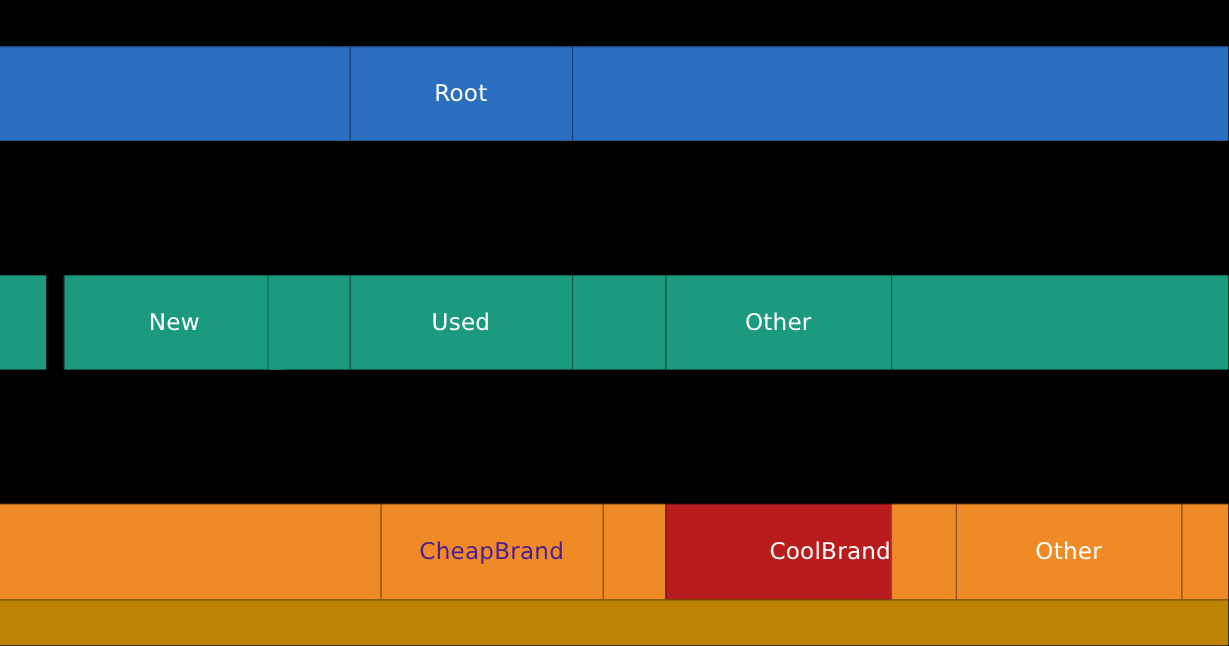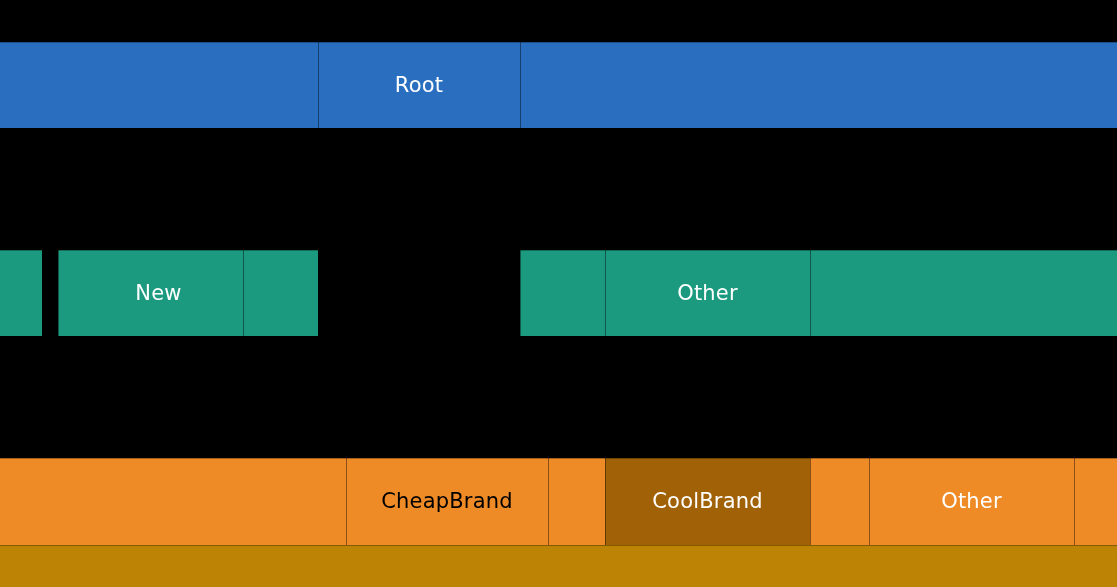--- a/index.html
+++ b/index.html
@@ -77,41 +77,44 @@
     <div class="level" style="top: 250px; height: 86px;">
       <div class="node capline" style="left: 0px; width: 42px; background: rgb(28, 154, 128); color: rgb(255, 255, 255); font-size: 21px;">
         <span class="label"></span>
       </div>
       <div class="node sep capline" style="left: 58px; width: 201px; background: rgb(28, 154, 128); color: rgb(255, 255, 255); font-size: 21px;">
         <span class="label">New</span>
       </div>
       <div class="node sep capline" style="left: 243px; width: 75px; background: rgb(28, 154, 128); color: rgb(255, 255, 255); font-size: 21px;">
         <span class="label"></span>
       </div>
+      <div class="node sep capline" style="left: 318px; width: 202px; background: rgb(28, 154, 128); color: rgb(255, 255, 255); font-size: 21px;">
+        <span class="label">Used</span>
+      </div>
       <div class="node sep capline" style="left: 520px; width: 85px; background: rgb(28, 154, 128); color: rgb(255, 255, 255); font-size: 21px;">
         <span class="label"></span>
       </div>
       <div class="node sep capline" style="left: 605px; width: 205px; background: rgb(28, 154, 128); color: rgb(255, 255, 255); font-size: 21px;">
         <span class="label">Other</span>
       </div>
       <div class="node sep capline" style="left: 810px; width: 307px; background: rgb(28, 154, 128); color: rgb(255, 255, 255); font-size: 21px;">
         <span class="label"></span>
       </div>
     </div>
     <div class="level" style="top: 458px; height: 87px;">
       <div class="node capline" style="left: 0px; width: 346px; background: rgb(238, 139, 39); color: rgb(255, 255, 255); font-size: 21px;">
         <span class="label"></span>
       </div>
-      <div class="node sep capline" style="left: 346px; width: 202px; background: rgb(238, 139, 39); color: #000000; font-size: 21px;">
+      <div class="node sep capline" style="left: 346px; width: 202px; background: rgb(238, 139, 39); color: #4c1d95; font-size: 21px;">
         <span class="label">CheapBrand</span>
       </div>
       <div class="node sep capline" style="left: 548px; width: 57px; background: rgb(238, 139, 39); color: rgb(255, 255, 255); font-size: 21px;">
         <span class="label"></span>
       </div>
-      <div class="node sep capline" style="left: 605px; width: 205px; background: #a16207; color: rgb(255, 255, 255); font-size: 21px;">
+      <div class="node sep capline" style="left: 605px; width: 205px; background: #b91c1c; color: rgb(255, 255, 255); font-size: 21px; justify-content: flex-end;">
         <span class="label">CoolBrand</span>
       </div>
       <div class="node sep capline" style="left: 810px; width: 59px; background: rgb(238, 139, 39); color: rgb(255, 255, 255); font-size: 21px;">
         <span class="label"></span>
       </div>
       <div class="node sep capline" style="left: 869px; width: 205px; background: rgb(238, 139, 39); color: rgb(255, 255, 255); font-size: 21px;">
         <span class="label">Other</span>
       </div>
       <div class="node sep capline" style="left: 1074px; width: 43px; background: rgb(238, 139, 39); color: rgb(255, 255, 255); font-size: 21px;">
         <span class="label"></span>

